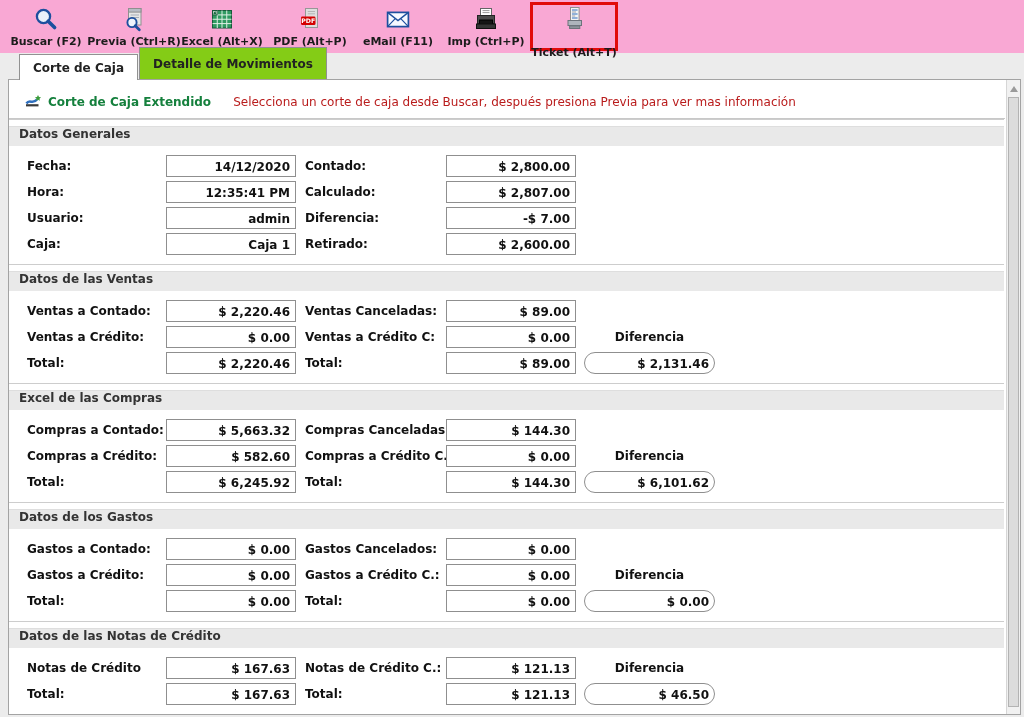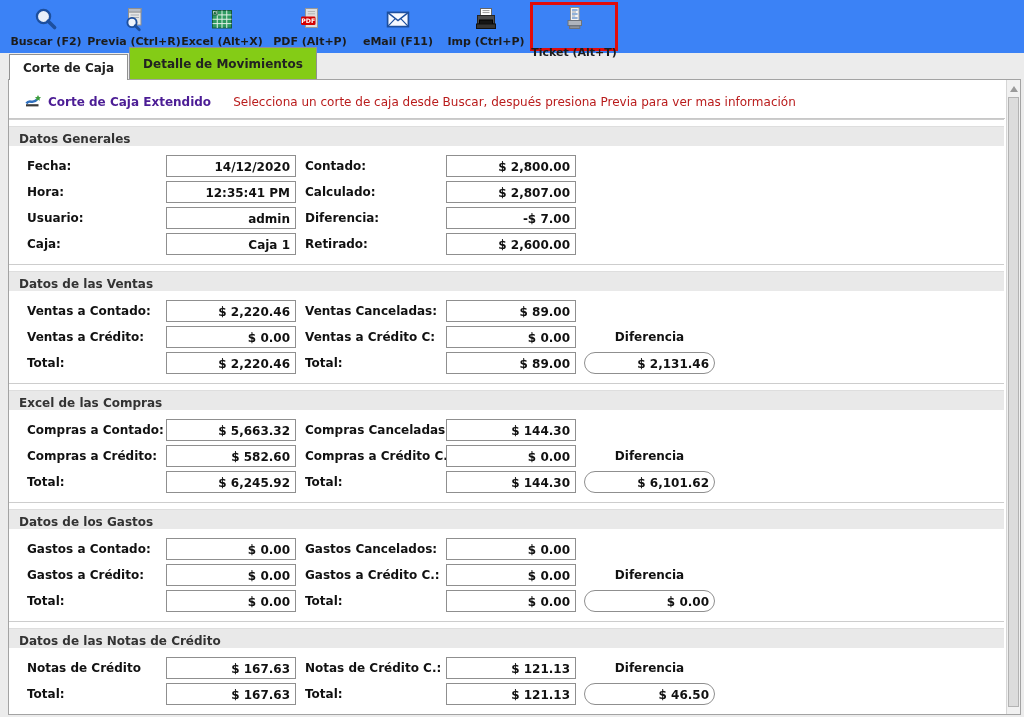--- a/index.html
+++ b/index.html
@@ -7,38 +7,38 @@
   body {
     width:1024px; height:717px; position:relative; overflow:hidden;
     background:#ececec;
     font-family:"DejaVu Sans", "Liberation Sans", sans-serif;
     -webkit-font-smoothing:antialiased;
   }
 
   
   #toolbar {
     position:absolute; top:0; left:0; width:1024px; height:53px;
-    background:#3b82f6; display:flex; align-items:flex-start; padding-left:2px;
+    background:#f9a8d4; display:flex; align-items:flex-start; padding-left:2px;
   }
   .tbtn {
     width:88px; height:49px; margin-top:2px;
     display:flex; flex-direction:column; align-items:center; justify-content:flex-start;
     border:3px solid transparent; cursor:pointer;
   }
   .tbtn .ticon { height:28px; display:flex; align-items:center; justify-content:center; margin-top:1px; }
   .tbtn .ticon svg { width:26px; height:26px; }
   .tbtn .tlabel {
     font-size:11px; font-weight:bold; color:#1c1c1c; white-space:nowrap; margin-top:1px;
   }
   .tbtn.highlighted { border-color:#e10b0b;gap:13px; }
 
   
   #tabstrip {
     position:absolute; top:54px; left:0; width:1024px; height:25px;
-    padding-left:9px; display:flex; align-items:flex-end; z-index:3;
+    padding-left:19px; display:flex; align-items:flex-end; z-index:3;
   }
   .tab {
     height:32px; padding:0 13px; display:flex; align-items:center;
     font-size:12px; font-weight:bold; color:#222;
     background:#84cc16; border:1px solid #919191; border-bottom:none;
     margin-right:1px; cursor:pointer; position:relative;
   }
   .tab.active {
     background:#ffffff; height:26px; margin-bottom:-1px; z-index:4;
   }
@@ -49,30 +49,30 @@
     background:#ffffff; border:1px solid #a3a3a3; z-index:2;
   }
   #panel-inner { position:absolute; inset:0; overflow:hidden; }
 
   
   #caption {
     display:flex; align-items:center; padding:14px 10px 9px 16px;
     border-bottom:1px solid #c8c8c8; margin-right:15px;
   }
   #caption .cicon { width:17px; height:15px; margin-right:6px; flex:0 0 auto; }
-  #caption .ctitle { font-size:12px; font-weight:bold; color:#4c1d95; white-space:nowrap; }
+  #caption .ctitle { font-size:12px; font-weight:bold; color:#15803d; white-space:nowrap; }
   #caption .csub { font-size:12px; color:#b91c1c; margin-left:22px; white-space:nowrap; }
 
   
   #sections { margin-right:16px; }
   .section-sep { border-top:1px solid #cdcdcd; height:0; margin-bottom:4px; }
   .section { margin-top:6px; }
   .sbar {
     height:20px; background:#e9e9e9; border-top:1px solid #dedede;
-    display:flex; align-items:flex-end; padding-left:10px;
+    display:flex; align-items:flex-start; padding-left:10px;
     font-size:12px; font-weight:bold; color:#333;
   }
   .rows { padding:7px 0; }
   .row {
     display:grid; height:26px; align-items:center; padding-left:18px;
     grid-template-columns:139px 130px 9px 141px 130px 8px 131px;
   }
   .lbl { font-size:12px; font-weight:bold; color:#111; white-space:nowrap; }
   .lbl.center { text-align:center; }
   .field {

